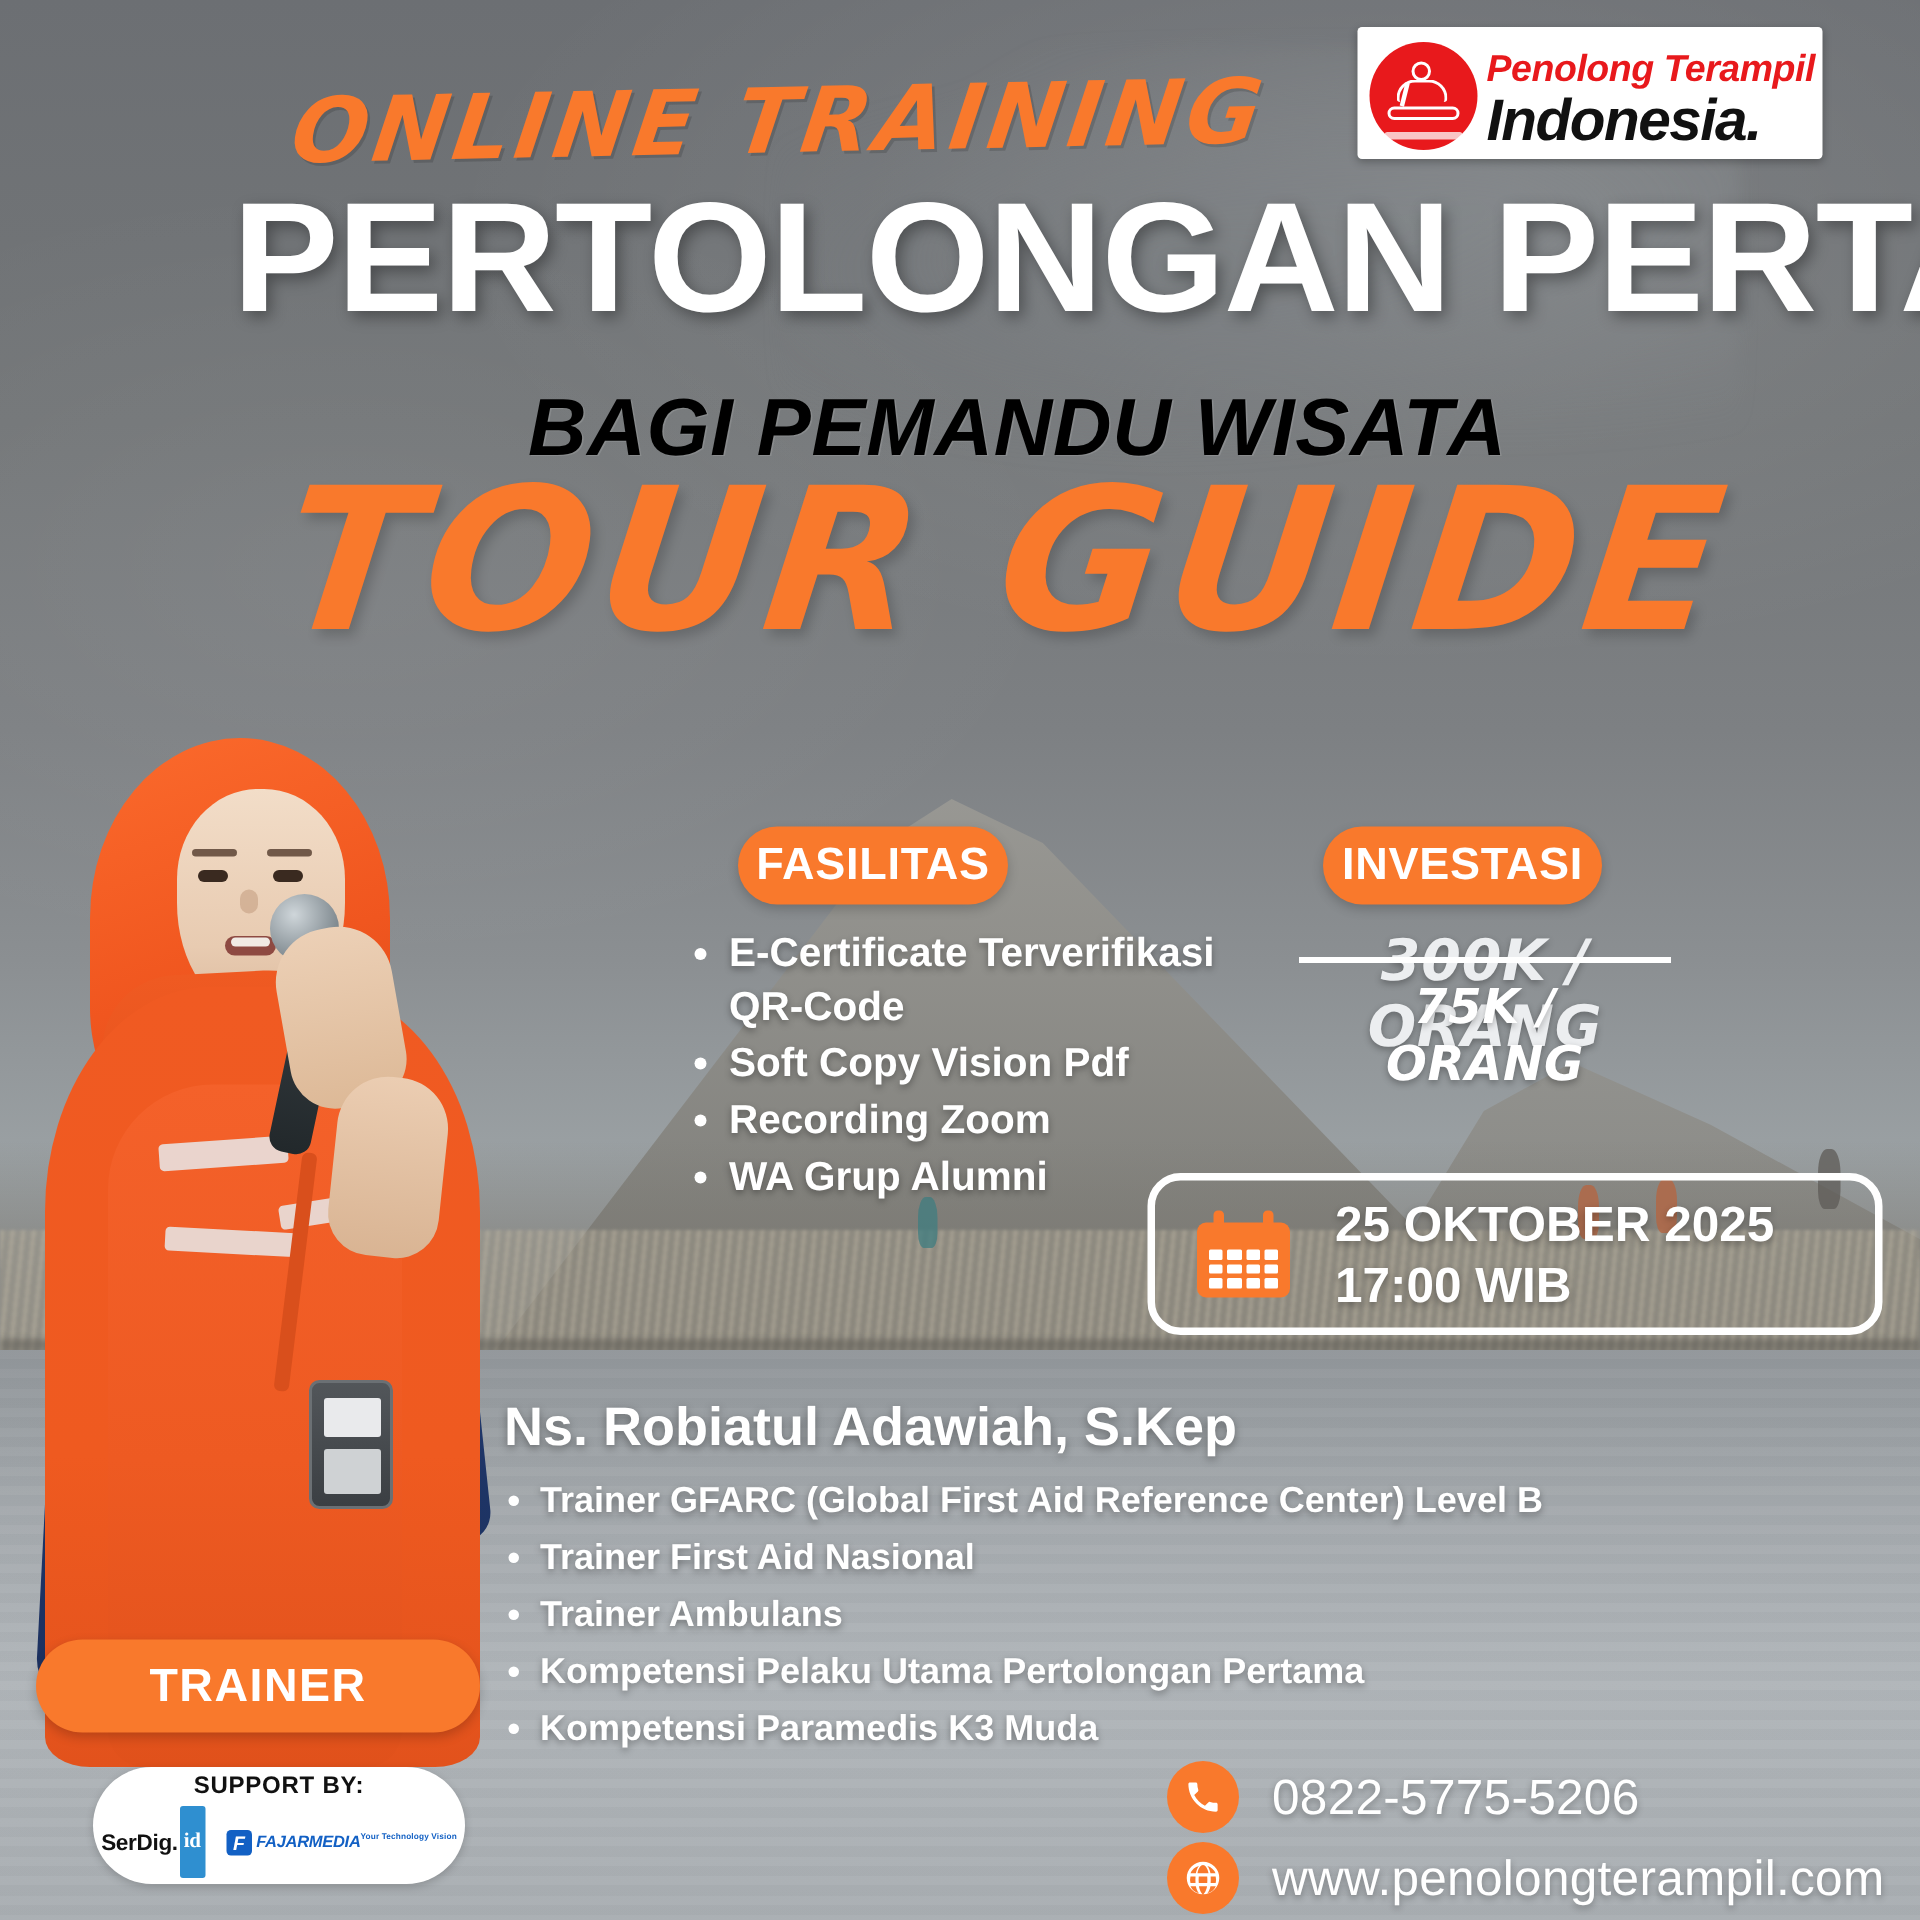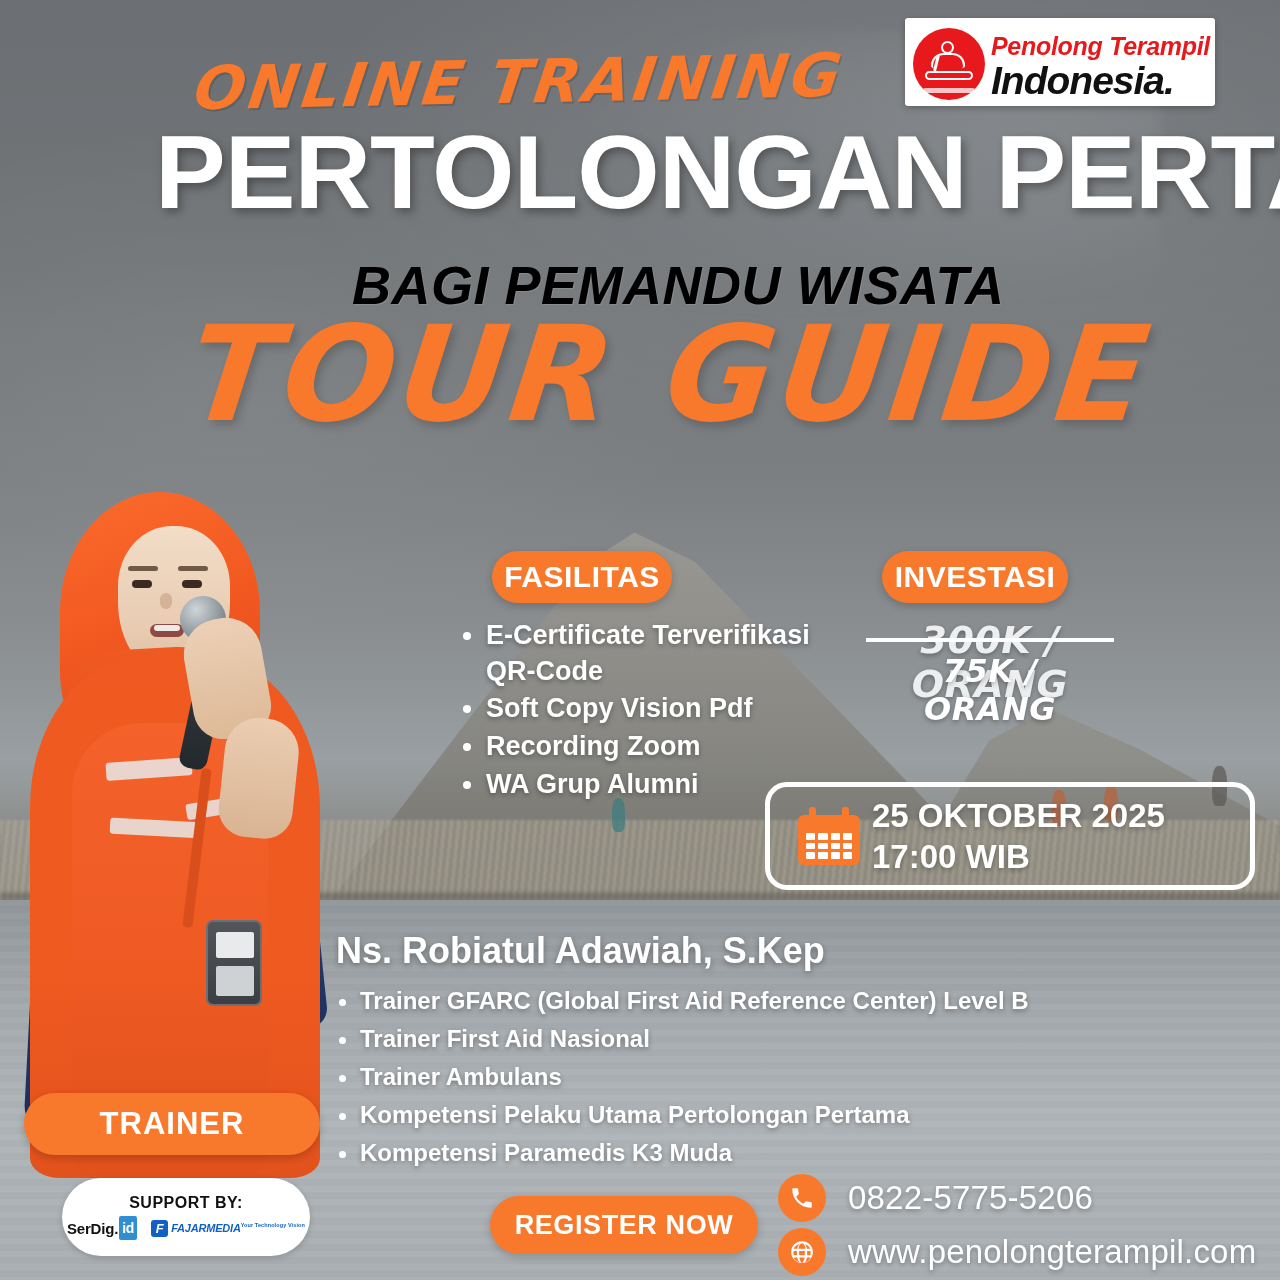--- a/index.html
+++ b/index.html
@@ -219,21 +219,21 @@
     position:absolute;left:880px;top:652px;width:220px;text-align:center;
     font-family:"DejaVu Sans",sans-serif;
     color:#fff;font-size:32px;font-weight:bold;font-style:italic;letter-spacing:.5px;
     text-shadow:0 2px 5px rgba(0,0,0,.3);
   }
 
   
   .datebox{
     position:absolute;left:765px;top:782px;width:490px;height:108px;
     border:5px solid #fff;border-radius:22px;
-    display:flex;align-items:center;gap:12px;padding-left:28px;
+    display:flex;align-items:center;gap:30px;padding-left:28px;
   }
   .cal{width:62px;height:58px;position:relative;flex:0 0 auto;}
   .cal .body{position:absolute;left:0;top:8px;width:62px;height:50px;background:#f9792c;border-radius:6px;}
   .cal .r1{position:absolute;left:11px;top:0;width:7px;height:16px;background:#f9792c;border-radius:3px;}
   .cal .r2{position:absolute;left:44px;top:0;width:7px;height:16px;background:#f9792c;border-radius:3px;}
   .cal .grid{position:absolute;left:8px;top:26px;width:46px;height:26px;
     display:grid;grid-template-columns:repeat(4,1fr);grid-template-rows:repeat(3,1fr);gap:3px;}
   .cal .grid span{background:#fff;border-radius:1px;}
   .datetext{color:#fff;font-size:33px;font-weight:bold;line-height:1.25;text-shadow:0 2px 5px rgba(0,0,0,.3);}
 
@@ -251,21 +251,21 @@
 
   
   .support{
     position:absolute;left:62px;top:1178px;width:248px;height:78px;
     background:#fff;border-radius:999px;display:flex;flex-direction:column;
     align-items:center;justify-content:center;gap:4px;box-shadow:0 2px 6px rgba(0,0,0,.18);
   }
   .support-title{font-size:16px;font-weight:bold;color:#111;letter-spacing:.5px;}
   .support-logos{display:flex;align-items:center;gap:14px;}
   .serdig{display:flex;align-items:center;font-size:15px;font-weight:bold;color:#111;letter-spacing:-.2px;}
-  .serdig .idbox{background:#2f8fd0;color:#fff;border-radius:2px;padding:4px 3px;margin-left:1px;font-size:14px;}
+  .serdig .idbox{background:#2f8fd0;color:#fff;border-radius:2px;padding:16px 3px;margin-left:1px;font-size:14px;font-family:Liberation Serif, serif;}
   .fajar{display:flex;align-items:center;gap:3px;}
   .fajar .fmark{width:17px;height:17px;background:#1260c4;border-radius:3px;color:#fff;font-size:13px;font-weight:bold;
     display:flex;align-items:center;justify-content:center;font-style:italic;}
   .fajar .ftxt{display:flex;flex-direction:row;line-height:1;}
   .fajar .ft1{font-size:11px;font-weight:bold;font-style:italic;color:#1260c4;letter-spacing:-.2px;}
   .fajar .ft2{font-size:5.5px;font-weight:bold;color:#1260c4;letter-spacing:.1px;}
 
   
   .contact{position:absolute;display:flex;align-items:center;gap:22px;}
   #contact-phone{left:778px;top:1174px;}
@@ -403,21 +403,20 @@
       <div class="fajar">
         <span class="fmark">F</span>
         <span class="ftxt">
           <span class="ft1">FAJARMEDIA</span>
           <span class="ft2">Your Technology Vision</span>
         </span>
       </div>
     </div>
   </div>
 
-  <div class="pill" id="pill-register">REGISTER NOW</div>
 
   <div class="contact" id="contact-phone">
     <span class="cicon">
       <svg viewBox="0 0 24 24">
           <path d="M6.6 10.8c1.4 2.8 3.8 5.1 6.6 6.6l2.2-2.2c.3-.3.7-.4 1-.2 1.2.4 2.4.6 3.6.6.6 0 1 .4 1 1V20c0 .6-.4 1-1 1C10.6 21 3 13.4 3 4c0-.6.4-1 1-1h3.5c.6 0 1 .4 1 1 0 1.3.2 2.5.6 3.6.1.4 0 .8-.2 1l-2.3 2.2z"></path>
         </svg>
     </span>
     <span class="ctext">0822-5775-5206</span>
   </div>
   <div class="contact" id="contact-web">

